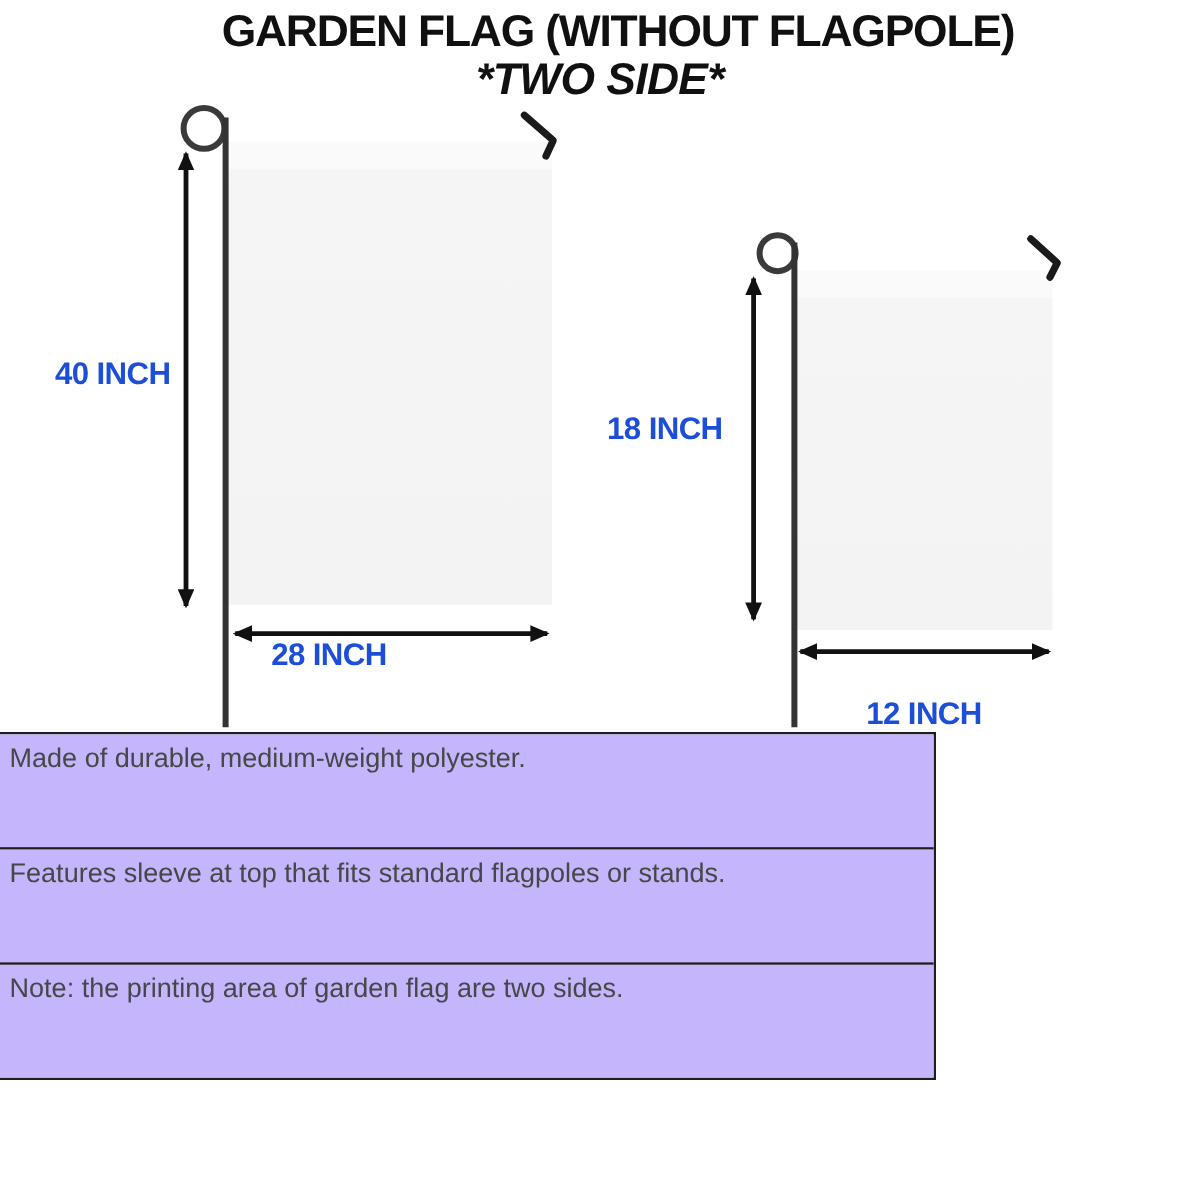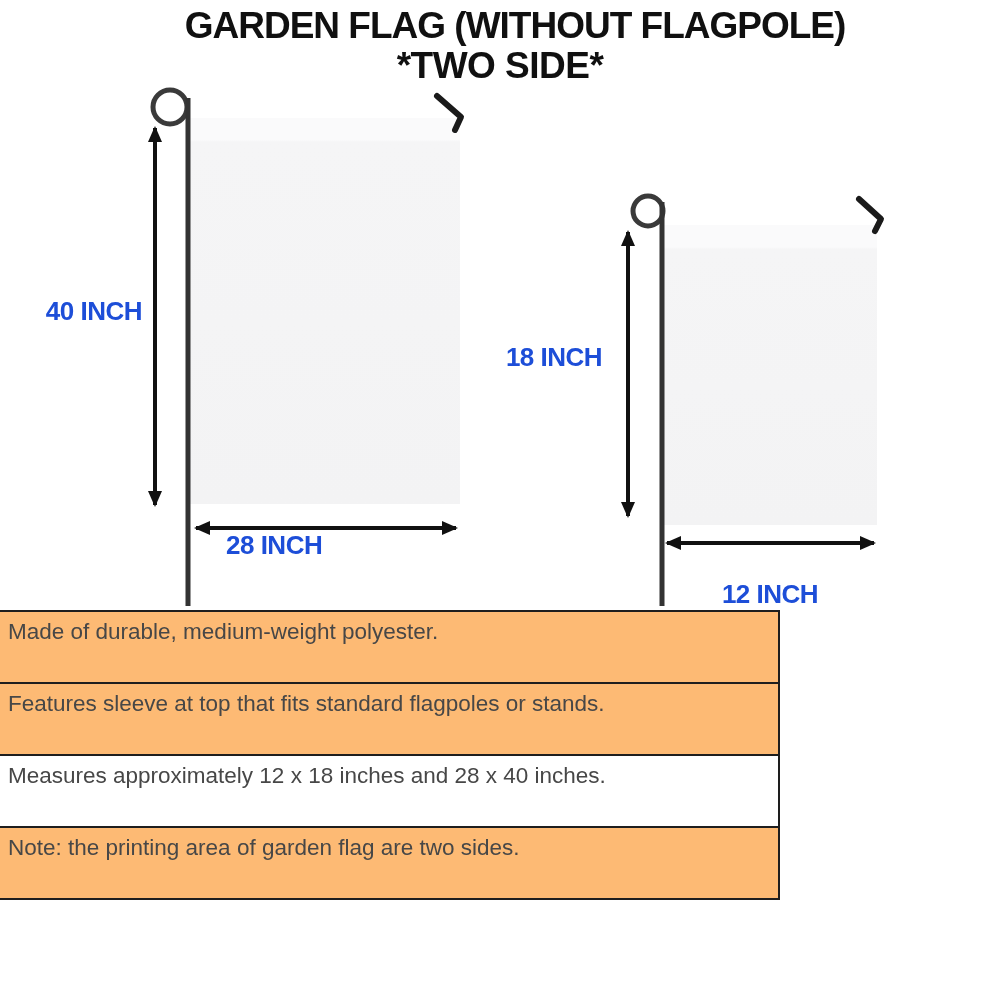--- a/index.html
+++ b/index.html
@@ -5,21 +5,21 @@
   html,body{margin:0;padding:0;}
   body{
     width:1000px;height:1000px;background:#ffffff;position:relative;overflow:hidden;
     font-family:"Liberation Sans", sans-serif;
   }
   .title-block{
     position:absolute;top:5px;left:0;width:1000px;text-align:center;color:#101010;
     font-weight:800;
   }
   .title-line1{font-size:37px;letter-spacing:-1px;line-height:41px;padding-left:30px;}
-  .title-line2{font-size:37px;letter-spacing:-0.5px;line-height:40px;}
+  .title-line2{font-size:37px;letter-spacing:-0.5px;line-height:40px;font-style:italic;}
 
   .flag-canvas{
     position:absolute;
     background:linear-gradient(180deg,#fafafb 0px,#fafafb 22px,#f5f5f6 24px,#f3f3f4 100%);
   }
   .flag-large{left:190px;top:118px;width:270px;height:386px;}
   .flag-small{left:664px;top:225px;width:213px;height:300px;}
 
   svg.diagram{position:absolute;left:0;top:0;width:1000px;height:1000px;pointer-events:none;}
 
@@ -35,21 +35,21 @@
   .features{
     position:absolute;left:-2px;top:610px;width:782px;height:290px;
     border:2px solid #1e1e1e;box-sizing:border-box;display:flex;flex-direction:column;
     background:#ffffff;
   }
   .feature-row{
     flex:1;box-sizing:border-box;padding:6px 8px 0 8px;
     font-size:22.5px;color:#474747;line-height:27px;
   }
   .feature-row:not(:last-child){border-bottom:2px solid #1e1e1e;}
-  .feature-row.gray{background:#fdba74;}
+  .feature-row.gray{background:#c4b5fd;}
 </style>
 </head>
 <body>
 
 <div>
 
   <div class="title-block">
     <div class="title-line1">GARDEN FLAG (WITHOUT FLAGPOLE)</div>
     <div class="title-line2">*TWO SIDE*</div>
   </div>
@@ -78,17 +78,16 @@
   </svg>
 
   <div class="dim-label lbl-40">40 INCH</div>
   <div class="dim-label lbl-28">28 INCH</div>
   <div class="dim-label lbl-18">18 INCH</div>
   <div class="dim-label lbl-12">12 INCH</div>
 
   <div class="features">
     <div class="feature-row gray">Made of durable, medium-weight polyester.</div>
     <div class="feature-row gray">Features sleeve at top that fits standard flagpoles or stands.</div>
-    <div class="feature-row">Measures approximately 12 x 18 inches and 28 x 40 inches.</div>
     <div class="feature-row gray">Note: the printing area of garden flag are two sides.</div>
   </div>
 
 </div>
 
 </body></html>

